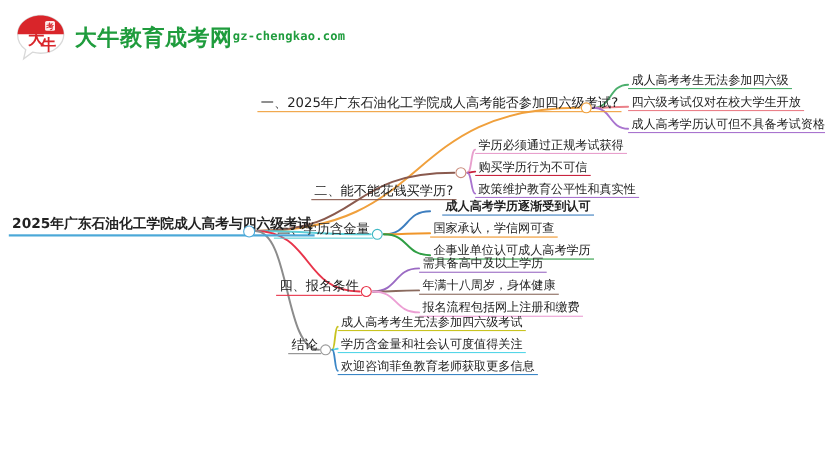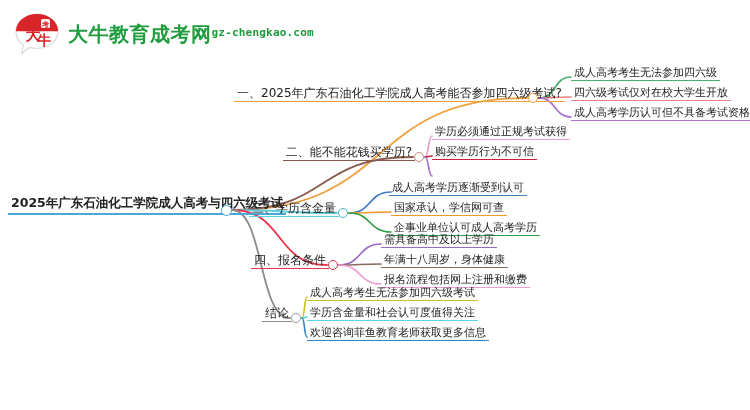--- a/index.html
+++ b/index.html
@@ -95,31 +95,34 @@
     <div class="dot" style="left: 528px; top: 93px; width: 10px; height: 10px; border: 1.8px solid rgb(240, 160, 60);"></div>
     <div class="node lvl2" style="left: 571px; top: 67px;">
       <span class="txt" style="border-bottom: 1.6px solid rgb(76, 175, 109);">成人高考考生无法参加四六级</span>
     </div>
     <div class="node lvl2" style="left: 571px; top: 87px;">
       <span class="txt" style="border-bottom: 1.6px solid rgb(234, 128, 137);">四六级考试仅对在校大学生开放</span>
     </div>
     <div class="node lvl2" style="left: 571px; top: 107px;">
       <span class="txt" style="border-bottom: 1.6px solid rgb(169, 116, 207);">成人高考学历认可但不具备考试资格</span>
     </div>
-    <div class="node lvl1" style="left: 0px; top: 146px; width: 415px; text-align: right;"><span class="txt" style="display: inline-block; border-bottom: 1.8px solid rgb(138, 90, 78);">二、能不能花钱买学历?</span></div>
+    <div class="node lvl1" style="left: 0px; top: 146px; width: 415px; text-align: right;"><span class="txt" style="display: inline-block; border-bottom: 1.8px solid rgb(138, 90, 78); margin-top: 21px;">二、能不能花钱买学历?</span></div>
     <div class="dot" style="left: 414px; top: 152px; width: 10px; height: 10px; border: 1.8px solid rgb(201, 139, 122);"></div>
     <div class="node lvl2" style="left: 432px; top: 126px;">
       <span class="txt" style="border-bottom: 1.6px solid rgb(232, 160, 205);">学历必须通过正规考试获得</span>
     </div>
     <div class="node lvl2" style="left: 432px; top: 146px;">
       <span class="txt" style="border-bottom: 1.6px solid rgb(201, 36, 63);">购买学历行为不可信</span>
     </div>
+    <div class="node lvl2" style="left: 432px; top: 166px;">
+      <span class="txt" style="border-bottom: 1.6px solid rgb(169, 116, 207);">政策维护教育公平性和真实性</span>
+    </div>
     <div class="node lvl1" style="left: 0px; top: 202px; width: 339px; text-align: right;"><span class="txt" style="display: inline-block; border-bottom: 1.8px solid rgb(94, 207, 216);">三、学历含金量</span></div>
     <div class="dot" style="left: 338px; top: 208px; width: 10px; height: 10px; border: 1.8px solid rgb(63, 184, 196);"></div>
-    <div class="node lvl2" style="left: 389px; top: 182px;">
+    <div class="node lvl2" style="left: 402px; top: 182px; font-weight: bold;">
       <span class="txt" style="border-bottom: 1.6px solid rgb(61, 126, 191);">成人高考学历逐渐受到认可</span>
     </div>
     <div class="node lvl2" style="left: 391px; top: 202px;">
       <span class="txt" style="border-bottom: 1.6px solid rgb(240, 150, 42);">国家承认，学信网可查</span>
     </div>
     <div class="node lvl2" style="left: 391px; top: 222px; text-align: center;">
       <span class="txt" style="border-bottom: 1.6px solid rgb(47, 158, 68);">企事业单位认可成人高考学历</span>
     </div>
     <div class="node lvl1" style="left: 0px; top: 254px; width: 329px; text-align: right;"><span class="txt" style="display: inline-block; border-bottom: 1.8px solid rgb(232, 52, 74);">四、报名条件</span></div>
     <div class="dot" style="left: 328px; top: 260px; width: 10px; height: 10px; border: 1.8px solid rgb(232, 52, 74);"></div>

